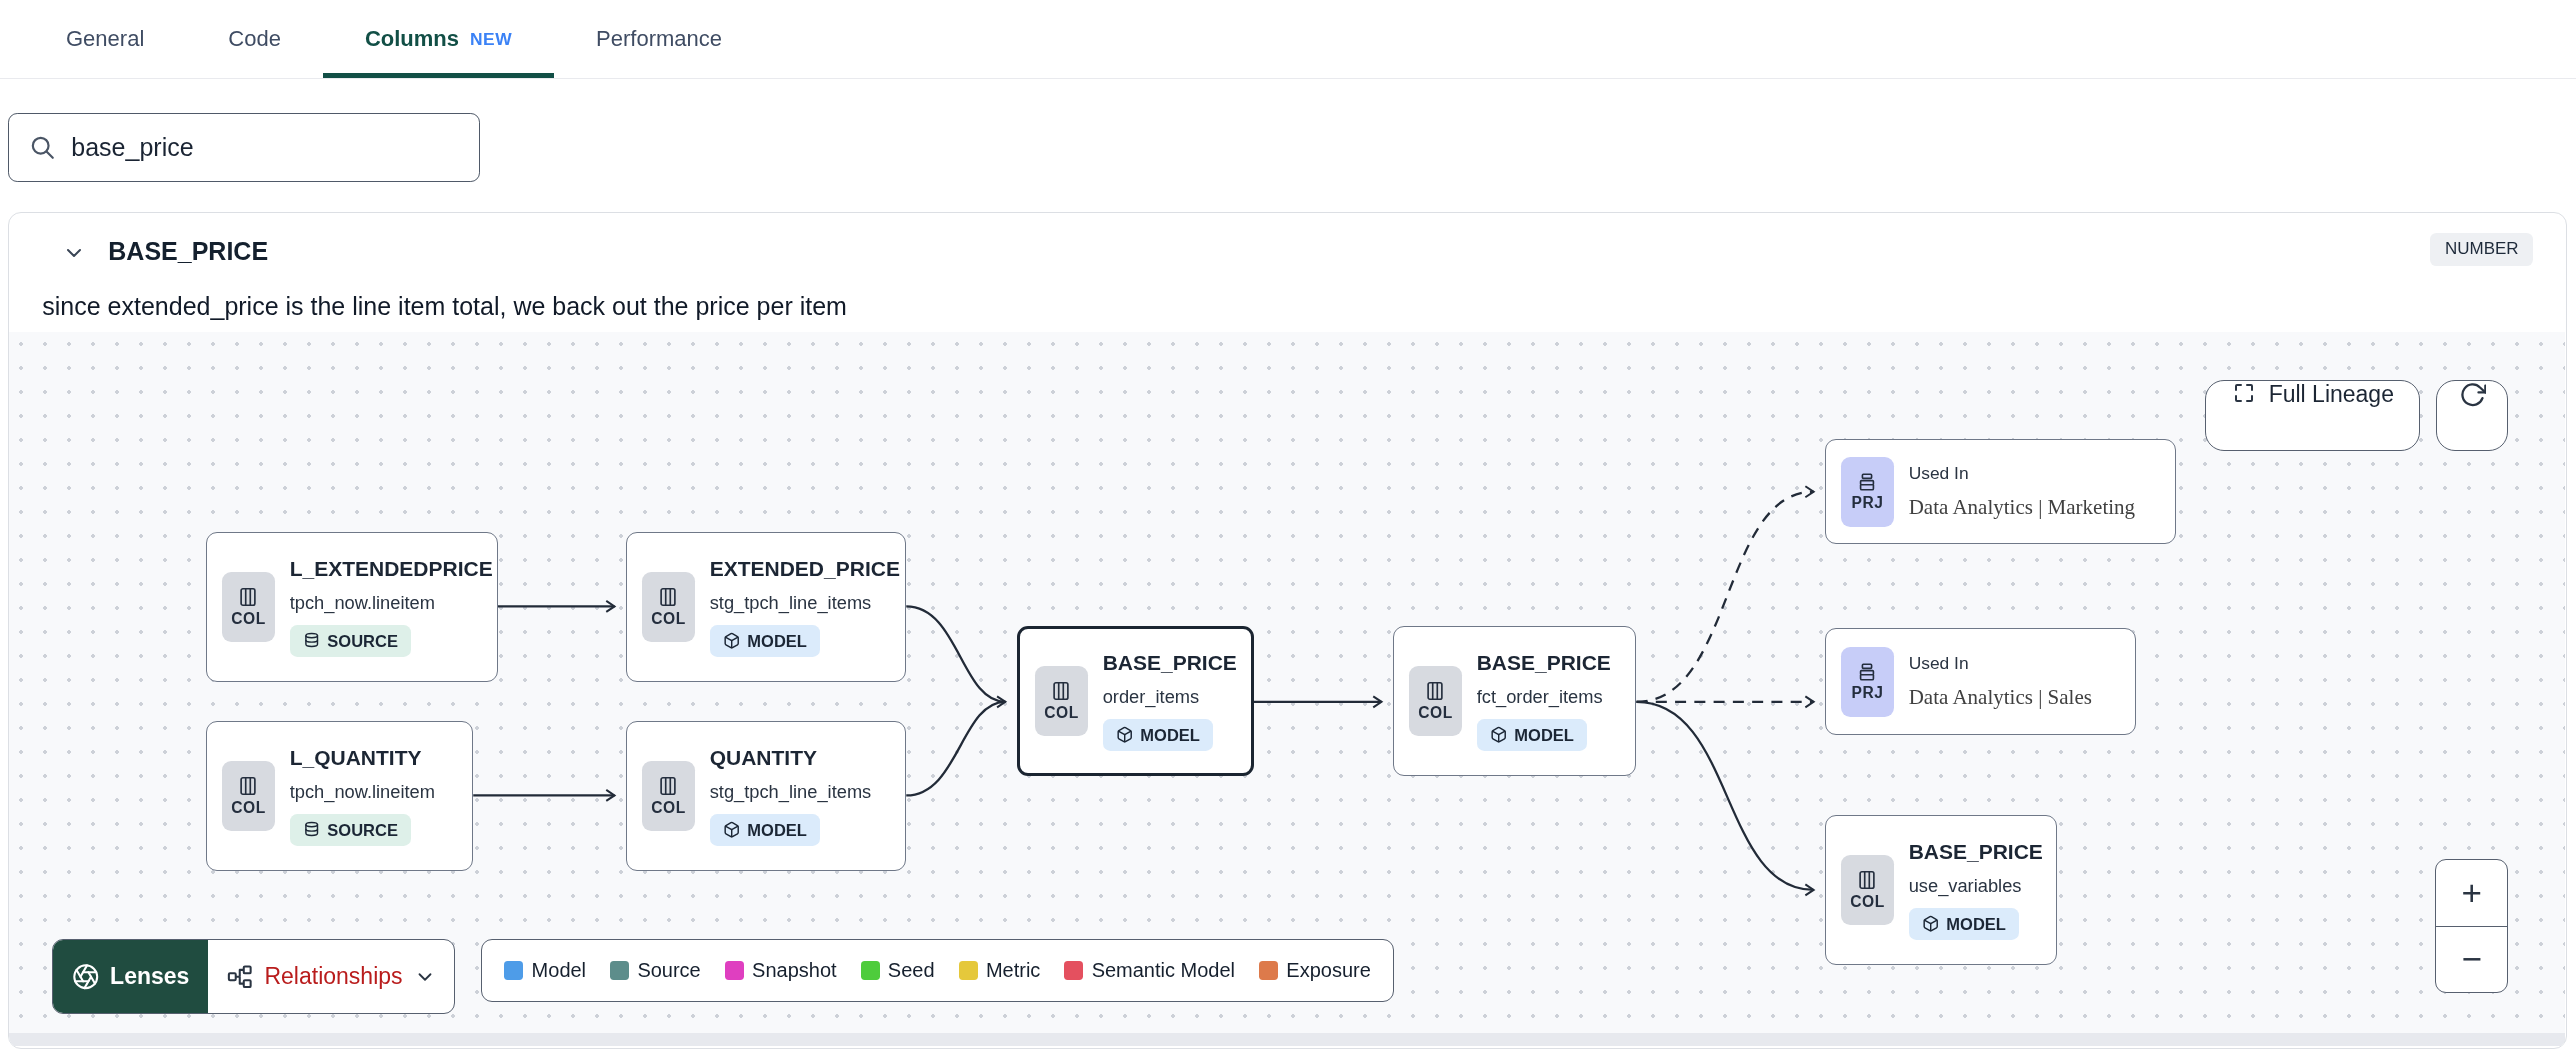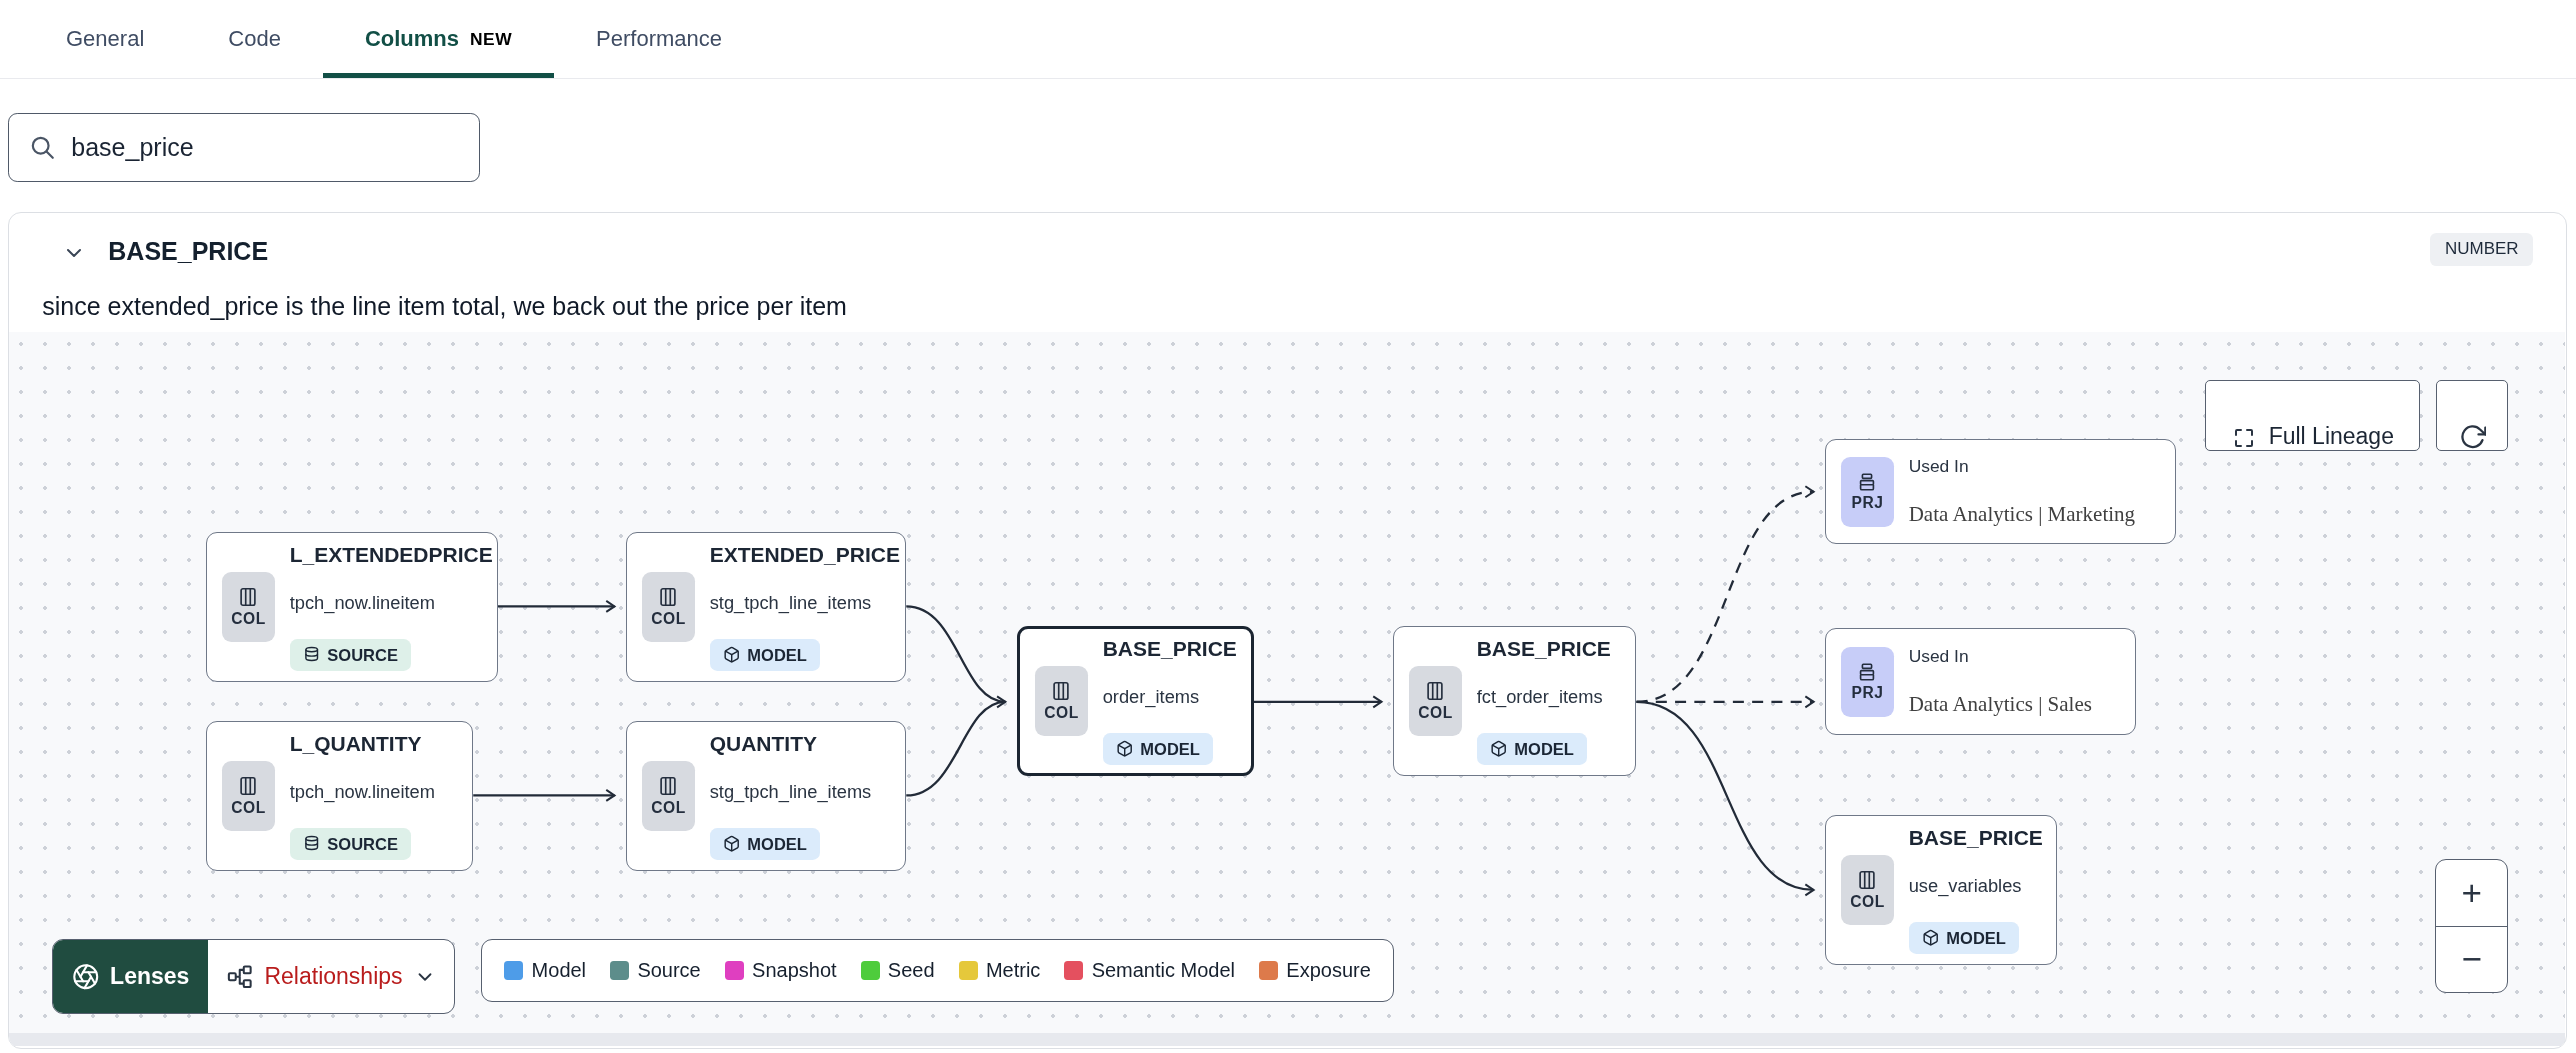--- a/index.html
+++ b/index.html
@@ -2,21 +2,21 @@
 <html style="font-size:14.7px"><head>
 <meta charset="utf-8">
 <style>
   * { margin:0; padding:0; box-sizing:border-box; }
   html,body { width:2576px; height:1053px; background:#fff; font-family:"Liberation Sans", sans-serif; color:#1c2634; overflow:hidden; }
 
   
   .tabbar { display:flex; align-items:stretch; height:79px; border-bottom:1.8px solid #e9eaee; padding-left:24px; }
   .tab { display:flex; align-items:center; gap:11px; padding:0 42px; font-size:22px; color:#3f4c63; cursor:pointer; border-bottom:5.5px solid transparent; padding-top:5.5px; }
   .tab.active { color:#124f46; font-weight:bold; border-bottom-color:#124f46; }
-  .tab .new-badge { font-size:17.4px; font-weight:bold; color:#000000; letter-spacing:0.5px; }
+  .tab .new-badge { font-size:17.4px; font-weight:bold; color:#3b82f6; letter-spacing:0.5px; }
   .tab .count-pill { min-width:43px; height:37px; border-radius:18.3px; background:#e5e7ea; color:#2a3442; font-size:18.3px; display:flex; align-items:center; justify-content:center; font-weight:normal; }
 
   
   .search-box { position:absolute; left:8.3px; top:113px; width:472px; height:69px; border:1.8px solid #4f5968; border-radius:9.2px; background:#fff; display:flex; align-items:center; padding:0 18.3px; gap:14.7px; }
   .search-box svg { flex:0 0 auto; }
   .search-box input { border:none; outline:none; font-size:25px; color:#1a2433; width:100%; font-family:inherit; background:transparent; }
 
   
   .card { position:absolute; left:8.3px; top:212px; width:2559px; height:837px; background:#fff; border:1.8px solid #dcdfe4; border-radius:13px; overflow:hidden; }
   .card-chevron { position:absolute; left:53px; top:27.5px; cursor:pointer; }
@@ -29,30 +29,30 @@
            background-image:radial-gradient(#cdd1d8 1.8px, transparent 2px); background-size:24px 24px; }
   .graph-scrollbar { position:absolute; left:0; bottom:0; width:100%; height:13px; background:#e7e9ee; }
   .edges { position:absolute; inset:0; }
 
   .node { position:absolute; background:#fff; border:1.8px solid #6f7888; border-radius:11px; display:flex; align-items:center; gap:14.7px; padding:0 14.7px; cursor:pointer; }
   .node.selected { border:3.7px solid #1b2531; }
   .iconbox { width:53px; height:70px; border-radius:9.2px; display:flex; flex-direction:column; align-items:center; justify-content:center; gap:1.8px; flex:0 0 auto; }
   .iconbox.col { background:#d7dae0; }
   .iconbox.prj { background:#c7cdf8; }
   .iconbox .kind { font-size:15.6px; font-weight:bold; color:#242e3e; letter-spacing:0.5px; }
-  .node-body { display:flex; flex-direction:column; align-items:flex-start; gap:25px; }
+  .node-body { display:flex; flex-direction:column; align-items:flex-start; gap:11px; }
   .node-title { font-size:21px; font-weight:600; color:#1c2634; }
   .node-sub { font-size:18.3px; color:#2a3442; }
   .chip { display:inline-flex; align-items:center; gap:7.3px; border-radius:7.3px; padding:6.4px 13px; font-size:16.5px; font-weight:bold; color:#1b2635; }
   .chip.source { background:#def0e9; }
   .chip.model { background:#dbebfb; }
   .usedin-label { font-size:17.4px; color:#2a3442; }
   .usedin-name { font-size:21px; color:#404040;font-family:Liberation Serif, serif; }
 
-  .btn { background:#fff; border:1.8px solid #57606f; border-radius:5px; display:flex; align-items:flex-end; justify-content:center; gap:13px; cursor:pointer; font-size:23px; color:#1c2634; }
+  .btn { background:#fff; border:1.8px solid #57606f; border-radius:19px; display:flex; align-items:flex-start; justify-content:center; gap:13px; cursor:pointer; font-size:23px; color:#1c2634; }
   .btn-full-lineage { position:absolute; left:2196px; top:48px; width:215px; height:71px; }
   .btn-refresh { position:absolute; left:2427px; top:48px; width:72px; height:71px; }
   .zoomctl { position:absolute; left:2426px; top:527px; width:73px; height:134px; background:#fff; border:1.8px solid #57606f; border-radius:11px; display:flex; flex-direction:column; overflow:hidden; }
   .zoomctl .zbtn { flex:1; display:flex; align-items:center; justify-content:center; font-size:35px; color:#2a3442; cursor:pointer; }
   .zoomctl .zbtn:first-child { border-bottom:1.8px solid #57606f; }
 
   .lens-group { position:absolute; left:43px; top:607px; height:75px; display:flex; border:1.8px solid #57606f; border-radius:11px; overflow:hidden; background:#fff; }
   .lens-seg { display:flex; align-items:center; gap:11px; padding:0 18.3px; font-size:23px; }
   .lens-seg.lenses { background:#204c40; color:#fff; font-weight:600; cursor:pointer; }
   .lens-seg.rel { color:#b91c1c; cursor:pointer; }

